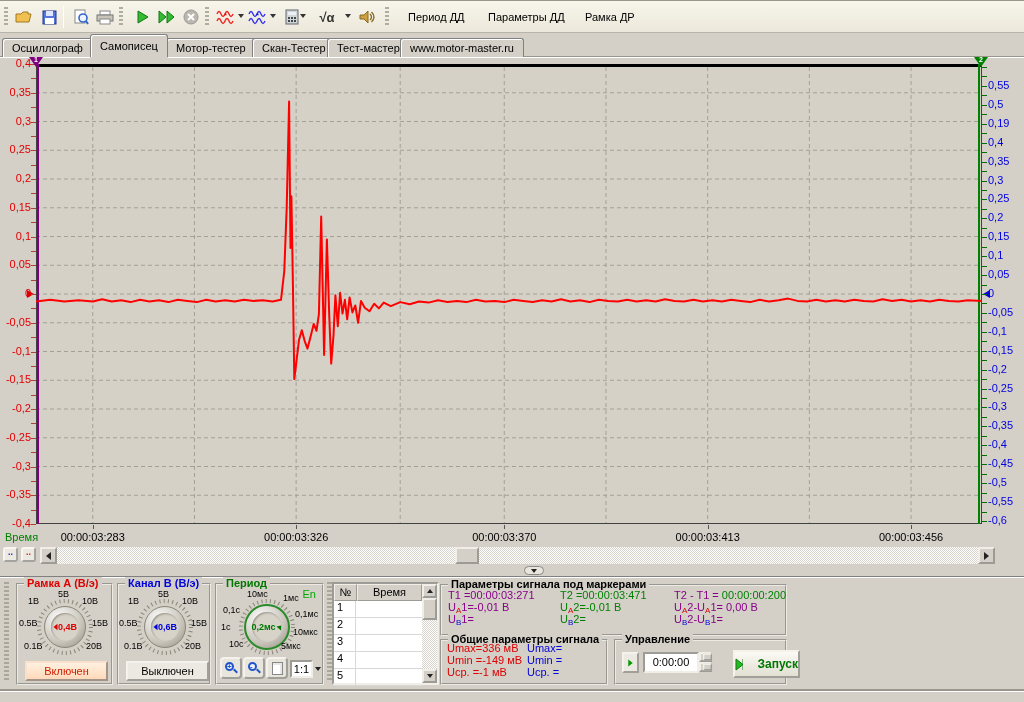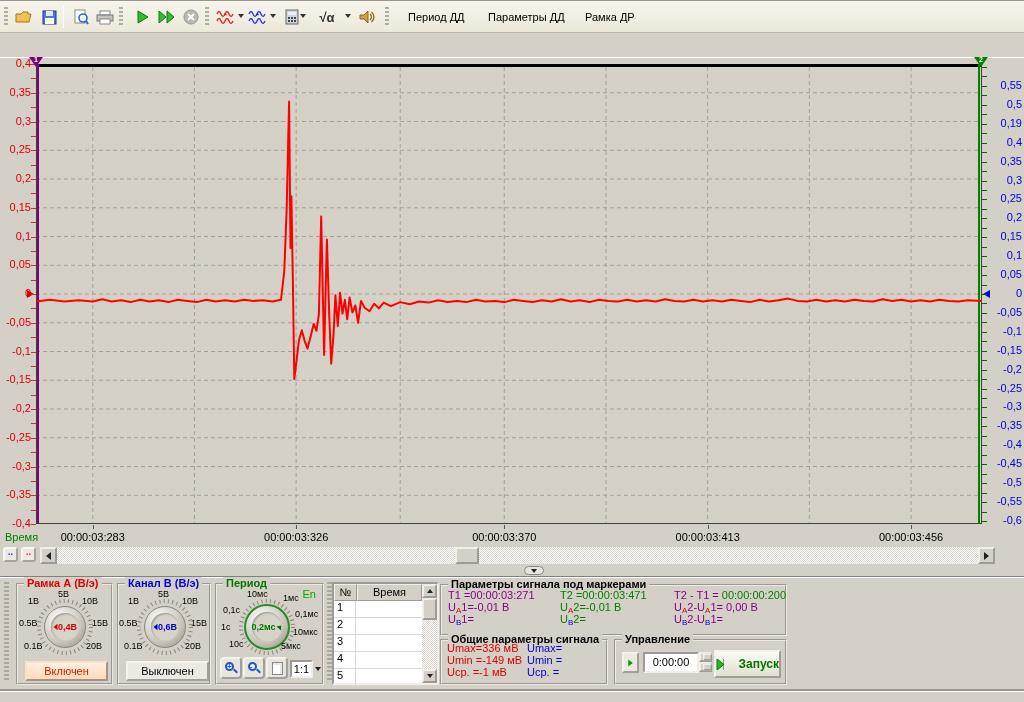--- a/index.html
+++ b/index.html
@@ -23,21 +23,21 @@
   #tabbar .edge { position:absolute; left:0; bottom:0; width:1024px; height:1px; background:#fff; border-top:1px solid #9a968c;}
   .tab { position:absolute; bottom:0; height:19px; line-height:18px; padding:0 9px;
          background:#d4d0c8; border:1px solid #808080; border-bottom:none;
          border-radius:3px 3px 0 0; box-shadow:inset 1px 1px 0 #fff; z-index:1; }
   .tab.active { height:23px; line-height:22px; z-index:3; font-weight:normal; box-shadow:inset 1px 1px 0 #fff, 0 2px 0 #d4d0c8; }
 
   
   #chart-region { position:absolute; left:0; top:56px; width:1024px; height:517px; background:#d4d0c8; border-top:1px solid #fff; }
   #plot { position:absolute; left:36px; top:6px; width:946px; height:460px; background:#d5d1c7; }
   .axlbl-left  { position:absolute; width:31px; text-align:right; color:#e00000; }
-  .axlbl-right { position:absolute; left:988px; width:34px; text-align:right; color:#0000e0; }
+  .axlbl-right { position:absolute; left:988px; width:34px; text-align:left; color:#0000e0; }
   .tickL { position:absolute; left:31px; width:5px; height:1px; background:#b04030; }
   .tickR { position:absolute; left:982px; width:5px; height:1px; background:#007000; }
   .flag { position:absolute; top:-1px; width:14px; height:11px; z-index:4; }
   .flag .tri { position:absolute; left:0; top:0; width:0; height:0; border-left:7px solid transparent; border-right:7px solid transparent; }
   .flag .num { position:absolute; left:0; top:-1px; width:14px; text-align:center; font-size:7px; font-weight:bold; color:#fff; }
   .zeroarrow { position:absolute; width:0; height:0; }
   #xlabels .xl { position:absolute; top:473px; width:90px; text-align:center; color:#000; }
   .xtick { position:absolute; top:467px; width:1px; height:4px; background:#555; }
   #time-axis-label { position:absolute; left:5px; top:473px; color:#008000; }
   .dotbtn { position:absolute; top:489px; width:15px; height:15px; background:#ece9e2; border:2px outset #f8f6ee; border-radius:3px;
@@ -87,21 +87,21 @@
   .mp-row { position:absolute; white-space:nowrap; }
   .purple { color:#880088; } .green { color:#008000; }
   .redtx { color:#dd0000; } .bluetx { color:#0000dd; }
   .suba { color:#dd0000; font-size:8px; vertical-align:-2px; }
   .subb { color:#0000dd; font-size:8px; vertical-align:-2px; }
   
   #ctl-play { position:absolute; left:6px; top:11px; width:17px; height:21px; border:2px outset #f4f2ea; background:#ece9e2; display:flex; align-items:center; justify-content:center; }
   #ctl-spin { position:absolute; left:27px; top:11px; width:56px; height:21px; background:#fff; border:2px inset #f0eee6; text-align:center; line-height:17px; }
   #ctl-spinner { position:absolute; left:83px; top:11px; width:13px; height:21px; }
   #ctl-spinner div { position:absolute; left:0; width:13px; height:10px; background:#d4d0c8; border:2px outset #f0eee6; display:flex; align-items:center; justify-content:center; }
-  #start-btn { position:absolute; left:98px; top:9px; width:67px; height:28px; border:2px outset #f4f2ea; background:linear-gradient(#fbfaf4,#e2dfd2);
+  #start-btn { position:absolute; left:117px; top:9px; width:67px; height:28px; border:2px outset #f4f2ea; background:linear-gradient(#fbfaf4,#e2dfd2);
                display:flex; align-items:center; justify-content:center; gap:15px; color:#007700; font-weight:bold; font-size:12px; }
   #elapsed { position:absolute; left:8px; top:36px; color:#008000;margin-top:48px; }
   
   #statusbar { position:absolute; left:0; top:690px; width:1024px; height:12px; background:#d4d0c8; border-top:1px solid #fff; box-shadow:0 -2px 0 #9a968c; }
 </style>
 </head>
 <body>
 
 <div id="app">
 
@@ -193,20 +193,29 @@
           <polygon points="1,6 5,6 9,2 9,14 5,10 1,10" fill="#caa040" stroke="#8a6a20"></polygon>
           <path d="M11,5 q3,3 0,6 M12.5,3 q5,5 0,10" fill="none" stroke="#8a6a20" stroke-width="1.3"></path>
         </svg>
     </div>
     <div class="grip" style="left:385px"></div>
     <div class="ttext" style="left:398px">Период ДД</div>
     <div class="ttext" style="left:478px">Параметры ДД</div>
     <div class="ttext" style="left:575px">Рамка ДР</div>
   </div>
 
+  <div id="tabbar">
+    <div class="edge"></div>
+    <div class="tab" style="left:2px">Осциллограф</div>
+    <div class="tab active" style="left:90px">Самописец</div>
+    <div class="tab" style="left:166px">Мотор-тестер</div>
+    <div class="tab" style="left:252px">Скан-Тестер</div>
+    <div class="tab" style="left:327px">Тест-мастер</div>
+    <div class="tab" style="left:400px">www.motor-master.ru</div>
+  </div>
 
   <div id="chart-region">
     <div class="flag" style="left:29px">
       <div class="tri" style="border-top:10px solid #800080"></div>
       <div class="num">1</div>
     </div>
     <div class="flag" style="left:974px">
       <div class="tri" style="border-top:10px solid #008000"></div>
       <div class="num">2</div>
     </div>

